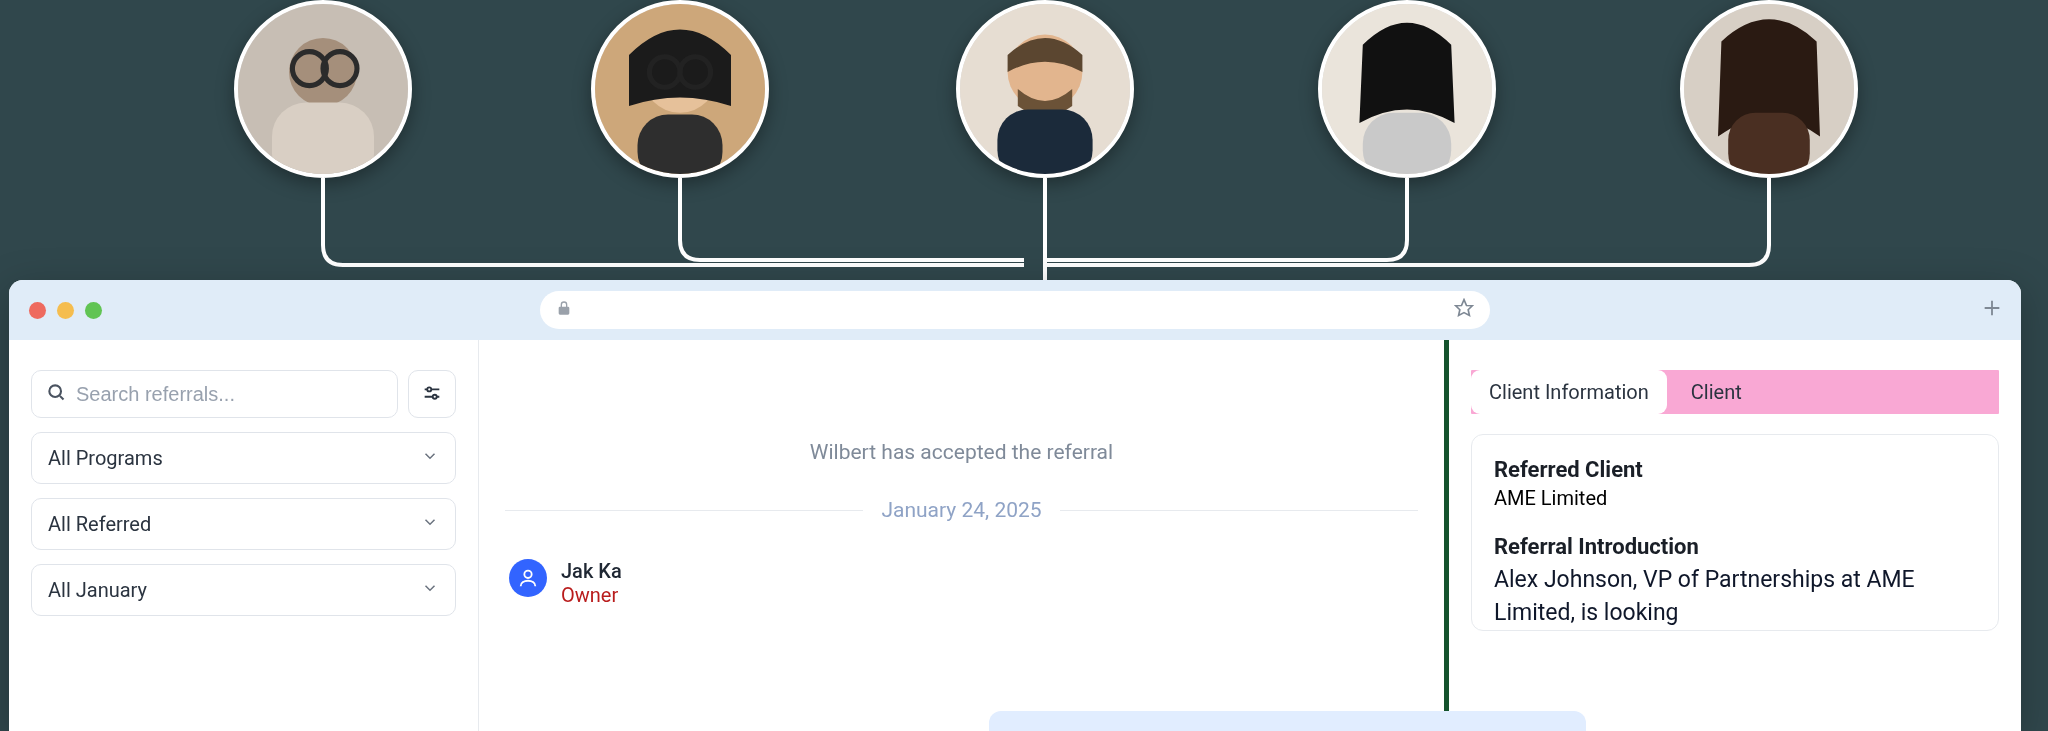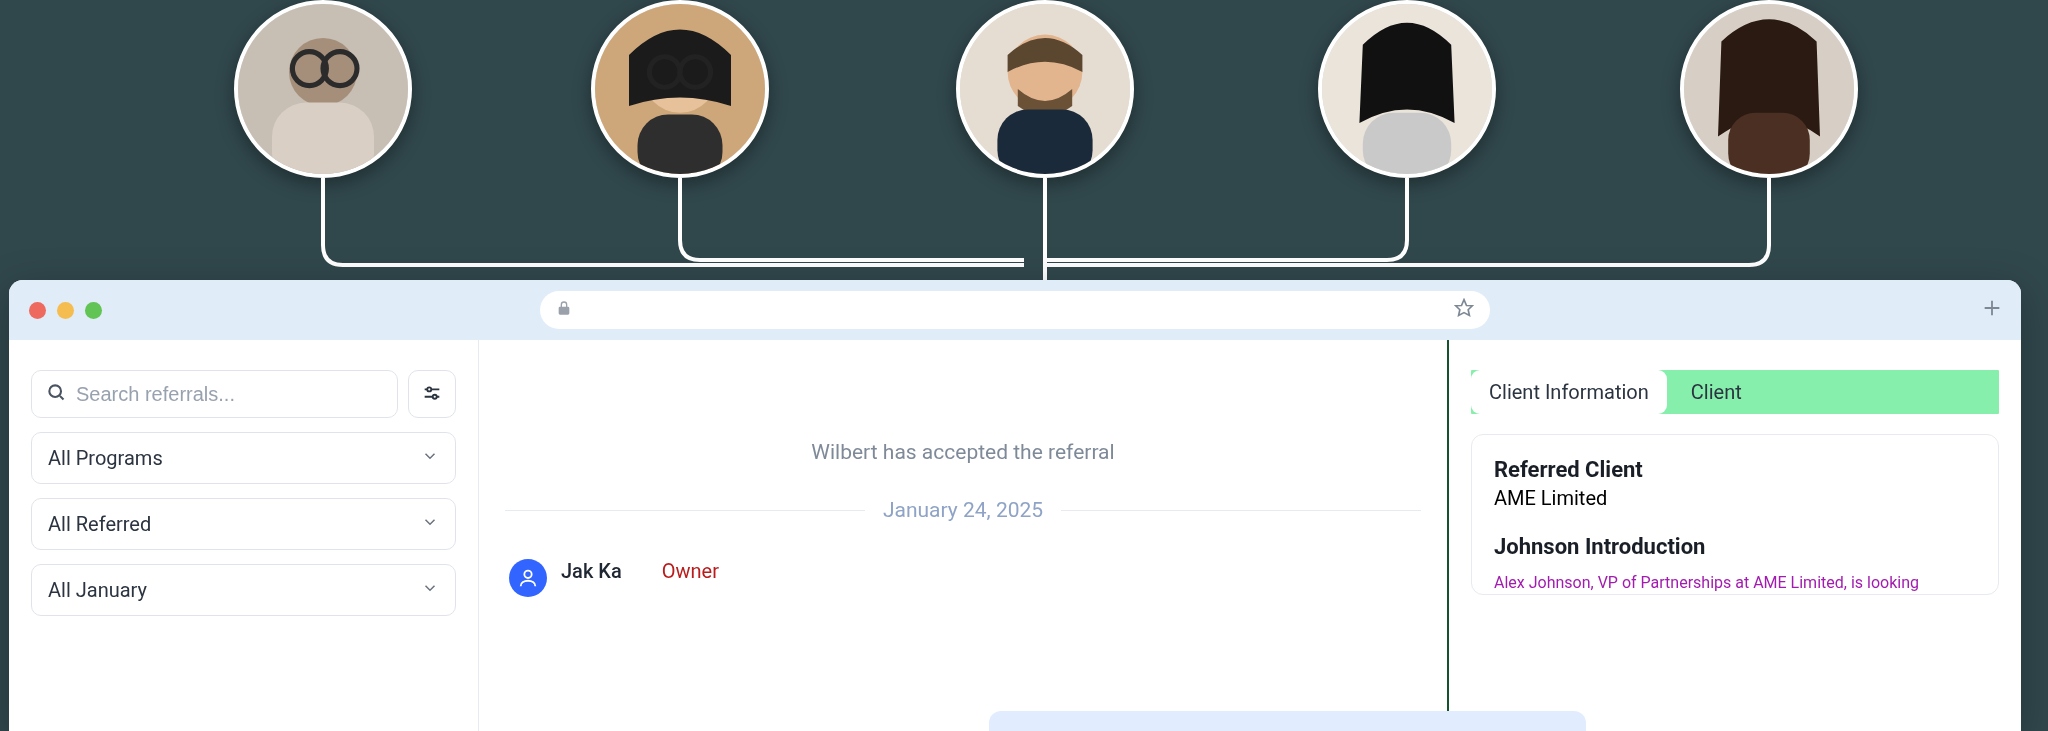--- a/index.html
+++ b/index.html
@@ -36,40 +36,40 @@
   .search-row { display: flex; gap: 10px; align-items: center; }
   .search-box { flex: 1; height: 48px; border: 1px solid #e0e4ea; border-radius: 10px; display: flex; align-items: center; padding: 0 14px; gap: 10px; }
   .search-icon { color: #4a5360; }
   .search-input { border: none; outline: none; font-size: 20px; width: 100%; color: #2b3440; }
   .search-input::placeholder { color: #98a1ae; }
   .filter-btn { width: 48px; height: 48px; border: 1px solid #e0e4ea; border-radius: 10px; display: flex; align-items: center; justify-content: center; color: #2b3440; cursor: pointer; }
   .select { height: 52px; border: 1px solid #e0e4ea; border-radius: 10px; display: flex; align-items: center; justify-content: space-between; padding: 0 16px; font-size: 20px; color: #2b3440; cursor: pointer; }
   .chev { color: #6b737f; }
 
   
-  .feed { flex: 1; border-right: 2px solid #14532d; padding: 30px 26px 4px 26px; position: relative; }
+  .feed { flex: 1; border-right: 5px solid #14532d; padding: 30px 26px 4px 26px; position: relative; }
   .status-line { text-align: center; color: #7f8a99; font-size: 21px; margin-top: 70px; margin-bottom: 34px; }
   .date-sep { display: flex; align-items: center; gap: 18px; color: #8fa3c6; font-size: 21px; margin-bottom: 37px; }
   .date-sep::before, .date-sep::after { content: ""; flex: 1; height: 1px; background: #e7eaee; }
   .msg-row { display: flex; align-items: flex-start; gap: 14px; padding-left: 4px; }
   .avatar-sm { width: 38px; height: 38px; border-radius: 50%; background: #3264ff; display: flex; align-items: center; justify-content: center; color: #fff; flex: 0 0 auto; }
-  .msg-meta { display: flex; flex-direction: row; gap: 40px; }
+  .msg-meta { display: flex; flex-direction: column; }
   .msg-name { font-size: 20px; color: #1f2733; font-weight: 500; }
   .msg-role { font-size: 20px; color: #b91c1c; }
   .msg-bubble { position: absolute; left: 510px; bottom: -12px; height: 32px; width: 597px; background: #e1edff; border-radius: 12px 12px 0 0; }
 
   
   .detail { width: 572px; padding: 30px 22px 0 22px; display: flex; flex-direction: column; gap: 20px; }
-  .tabs { background: #86efac; border-radius: 1px; padding: 0; display: flex; gap: 6px; }
+  .tabs { background: #f9a8d4; border-radius: 1px; padding: 0; display: flex; gap: 6px; }
   .tab { padding: 10px 18px; border-radius: 9px; font-size: 20px; color: #2b3440; cursor: pointer; }
   .tab.active { background: #fff; }
   .card { border: 1px solid #e7eaee; border-radius: 12px; padding: 22px 22px 0 22px; display: flex; flex-direction: column; gap: 4px; }
   .card h4 { font-size: 22px; font-weight: 700; color: #1a1f27; }
   .card .sub { font-size: 20px; color: #000000; margin-bottom: 20px; }
-  .card .body { font-size: 16px; color: #a21caf; line-height: 1.45; margin-top: 8px; }
+  .card .body { font-size: 23px; color: #0f172a; line-height: 1.45; }
 </style>
 </head>
 <body>
 
 <div class="avatars">
   <div class="avatar-wrap" style="left:234px;top:0;">
     <svg class="avatar-svg" viewBox="0 0 100 100">
         <rect width="100" height="100" fill="#c7beb4"></rect>
         <circle cx="50" cy="40" r="20" fill="#a58f7b"></circle>
         <rect x="20" y="58" width="60" height="50" rx="20" fill="#d9cfc4"></rect>
@@ -220,19 +220,19 @@
     </div>
 
     <div class="detail">
       <div class="tabs">
         <div class="tab active"><span>Client Information</span></div>
         <div class="tab"><span>Client</span></div>
       </div>
       <div class="card">
         <h4>Referred Client</h4>
         <div class="sub">AME Limited</div>
-        <h4>Johnson Introduction</h4>
+        <h4>Referral Introduction</h4>
         <div class="body">Alex Johnson, VP of Partnerships at AME Limited, is looking</div>
       </div>
     </div>
 
   </div>
 </div>
 
 </body></html>

